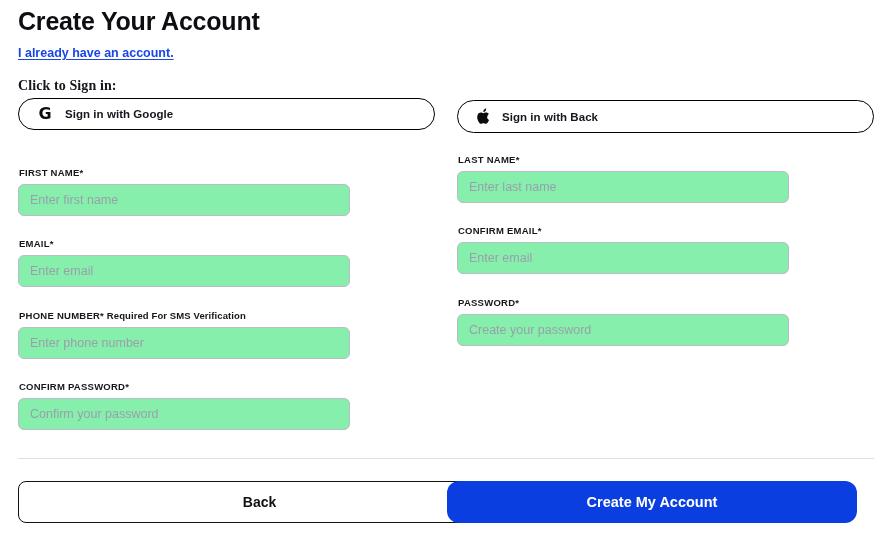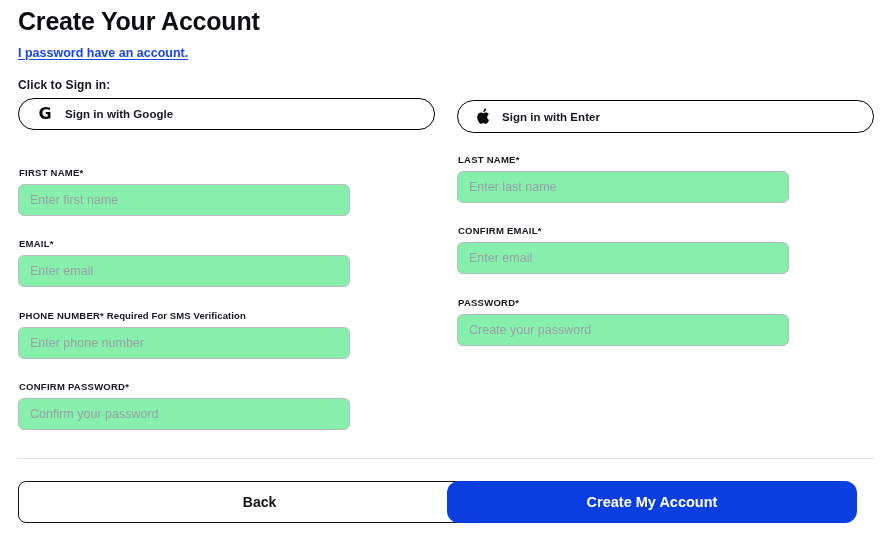--- a/index.html
+++ b/index.html
@@ -45,25 +45,26 @@
     color: #1a45e8;
     text-decoration: underline;
     text-underline-offset: 2px;
     line-height: 16px;
     cursor: pointer;
   }
   .signin-caption {
     position: absolute;
     left: 18px;
     top: 79px;
-    font-size: 12px;
+    font-size: 14px;
     font-weight: 700;
     color: #16161d;
     letter-spacing: 0.1px;
     line-height: 13px;
+    font-family: Liberation Serif, serif;
   }
 
   
   .social-btn {
     position: absolute;
     box-sizing: border-box;
     display: flex;
     align-items: center;
     background: #ffffff;
     border: 1.4px solid #000000;
@@ -200,37 +201,37 @@
     color: #ffffff;
   }
 </style>
 </head>
 <body>
 
 <div class="page">
 
   <h1 class="page-title">Create Your Account</h1>
 
-  <a class="account-link">I password have an account.</a>
+  <a class="account-link">I already have an account.</a>
 
   <div class="signin-caption">Click to Sign in:</div>
 
   <div class="social-btn" id="btn-google">
     <span class="google-glyph">G</span>
     <span class="social-label">Sign in with Google</span>
   </div>
 
   <div class="social-btn" id="btn-apple">
     <span class="apple-glyph">
       <svg width="14" height="17" viewBox="0 0 14 17" xmlns="http://www.w3.org/2000/svg">
         <path fill="#0c0c0c" d="M11.3 8.9c0-1.9 1.5-2.8 1.6-2.9-0.9-1.3-2.2-1.5-2.7-1.5-1.2-0.1-2.3 0.7-2.9 0.7-0.6 0-1.5-0.7-2.4-0.7-1.3 0-2.4 0.7-3.1 1.9-1.3 2.3-0.3 5.6 0.9 7.5 0.6 0.9 1.4 1.9 2.3 1.9 0.9 0 1.3-0.6 2.4-0.6 1.1 0 1.4 0.6 2.4 0.6 1 0 1.6-0.9 2.2-1.8 0.7-1 1-2 1-2.1-0.1 0-1.9-0.7-1.9-3z"></path>
         <path fill="#0c0c0c" d="M9.5 2.9c0.5-0.6 0.8-1.5 0.7-2.4-0.7 0-1.6 0.5-2.1 1.1-0.5 0.6-0.9 1.4-0.8 2.3 0.8 0.1 1.6-0.4 2.2-1z"></path>
       </svg>
     </span>
-    <span class="social-label">Sign in with Enter</span>
+    <span class="social-label">Sign in with Back</span>
   </div>
 
   <div class="field col-left row-1">
     <div class="field-label">
       <span>FIRST NAME*</span><span class="label-note"></span>
     </div>
     <input class="field-input" type="text" placeholder="Enter first name" style="">
   </div>
 
   <div class="field col-right row-1">

